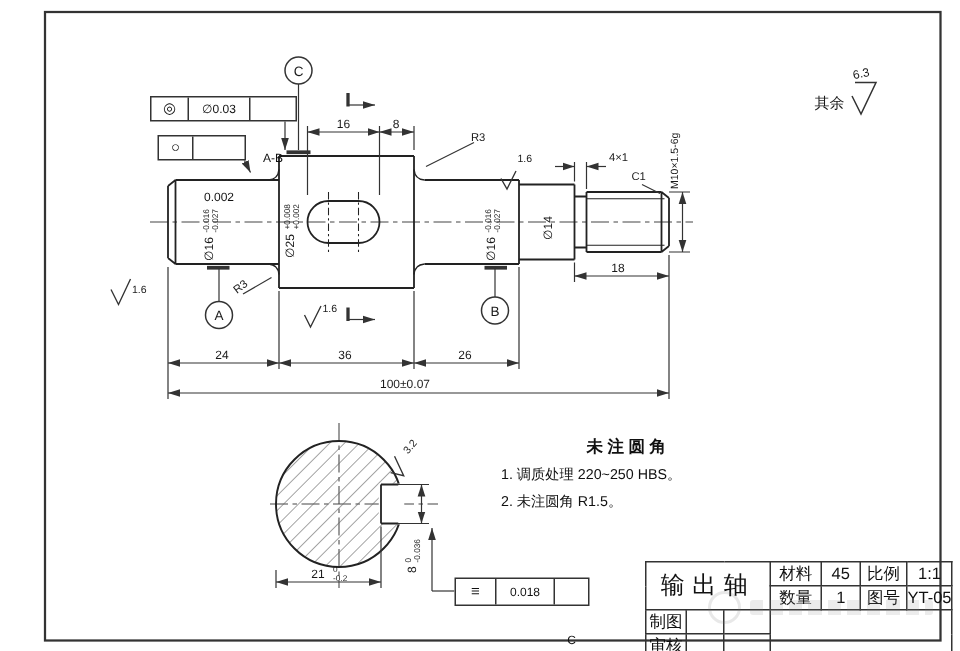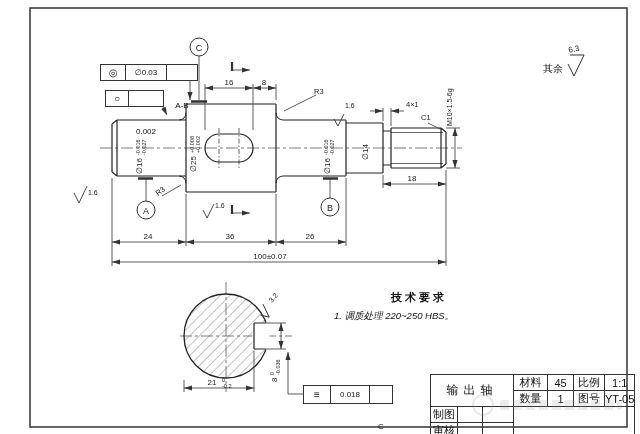--- a/index.html
+++ b/index.html
@@ -6,26 +6,26 @@
   #page{position:relative;width:640px;height:434px;background:#fff;overflow:hidden;
         font-family:"Liberation Sans",sans-serif;color:#111;}
   svg text{font-family:"Liberation Sans",sans-serif;fill:#1a1a1a;}
   .gframe{position:absolute;display:flex;background:#fff;border:1px solid #333;height:15px;}
   .gframe .cell{border-right:1px solid #333;display:flex;align-items:center;justify-content:center;
         font-size:8px;line-height:1;padding:0 2px;}
   .gframe .cell:last-child{border-right:none;margin-top:41px;}
   .gframe .sym{font-size:10px;}
   #techreq{position:absolute;left:334px;top:290px;width:170px;}
   #techreq .tr-title{font-size:11px;font-weight:bold;letter-spacing:3px;text-align:center;margin-bottom:4px;}
-  #techreq .tr-item{font-size:9.5px;margin-top:5px;white-space:nowrap;font-style:italic;}
+  #techreq .tr-item{font-size:9.5px;margin-top:5px;white-space:nowrap;}
   #titleblock{position:absolute;left:430px;top:374px;}
   #titleblock table{border-collapse:collapse;table-layout:fixed;}
   #titleblock td{border:1px solid #333;font-size:11px;text-align:center;padding:0;height:13px;
         overflow:hidden;white-space:nowrap;}
-  #titleblock .part{font-size:12px;letter-spacing:5px;}
+  #titleblock .part{font-size:16px;letter-spacing:5px;}
   #titleblock table{border:1.5px solid #333;}
   #watermark{position:absolute;left:472px;top:392px;width:150px;height:26px;opacity:.16;
         display:flex;align-items:center;gap:6px;pointer-events:none;}
   #watermark .wm-circle{width:18px;height:18px;border:2px solid #777;border-radius:50%;}
   #watermark .wm-bar{flex:1;height:10px;background:
         repeating-linear-gradient(90deg,#888 0 9px,transparent 9px 13px);border-radius:2px;}
 </style>
 </head>
 <body>
 
@@ -206,22 +206,23 @@
   <div class="cell" style="width:30px">0.002</div>
 </div>
 <div class="gframe" style="left:303px;top:385px;height:17px;">
   <div class="cell sym" style="width:22px">≡</div>
   <div class="cell" style="width:34px">0.018</div>
   <div class="cell" style="width:18px">C</div>
 </div>
 
 
 <div id="techreq">
-  <div class="tr-title">技术要求</div>
+  <div class="tr-title">未注圆角</div>
   <div class="tr-item">1. 调质处理 220~250 HBS。</div>
+  <div class="tr-item">2. 未注圆角 R1.5。</div>
 </div>
 
 
 <div id="titleblock">
   <table>
     <tbody>
           <tr>
       <td colspan="3" rowspan="2" style="width:80px" class="part">输出轴</td>
       <td style="width:33px">材料</td>
       <td style="width:25px">45</td>

